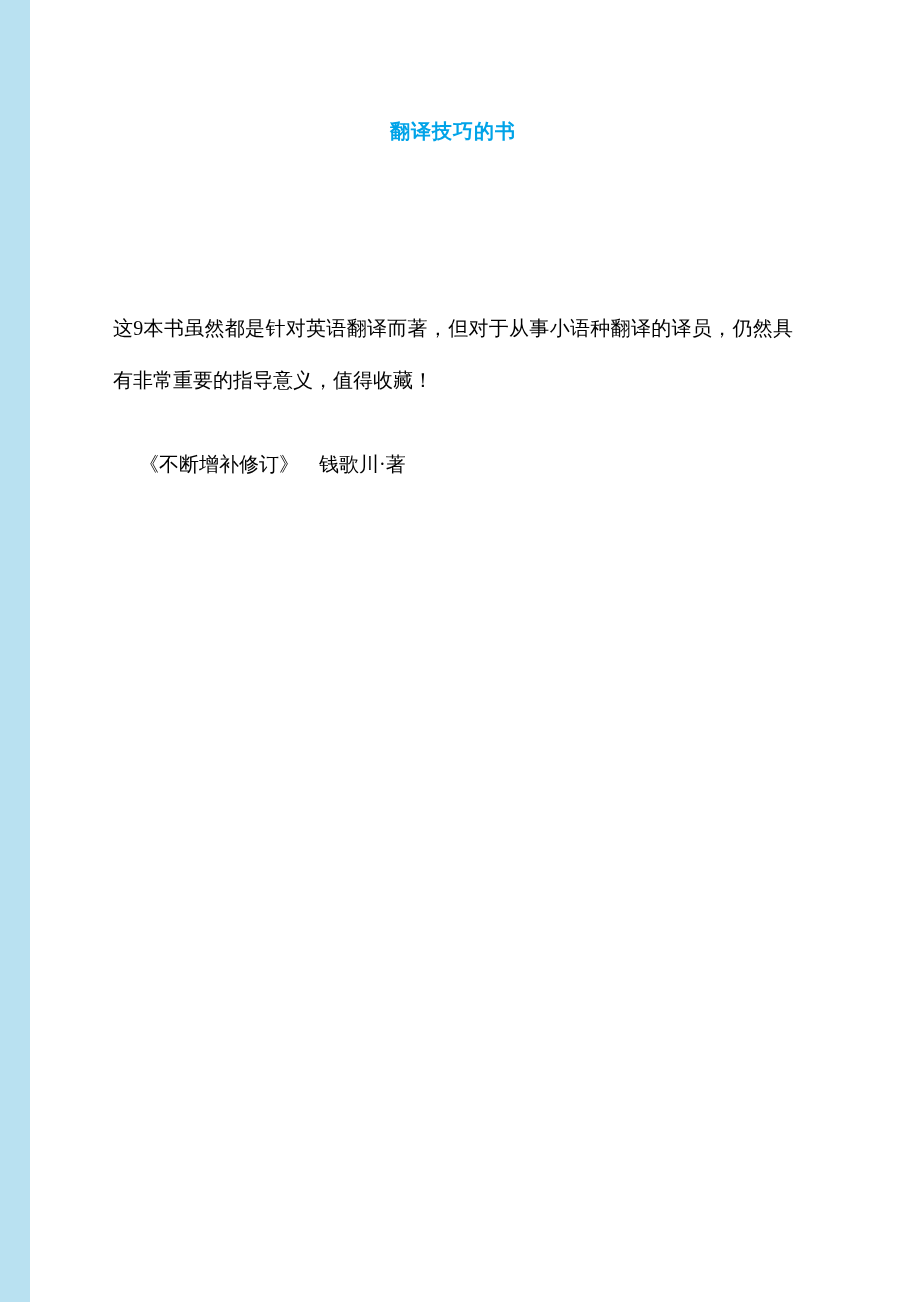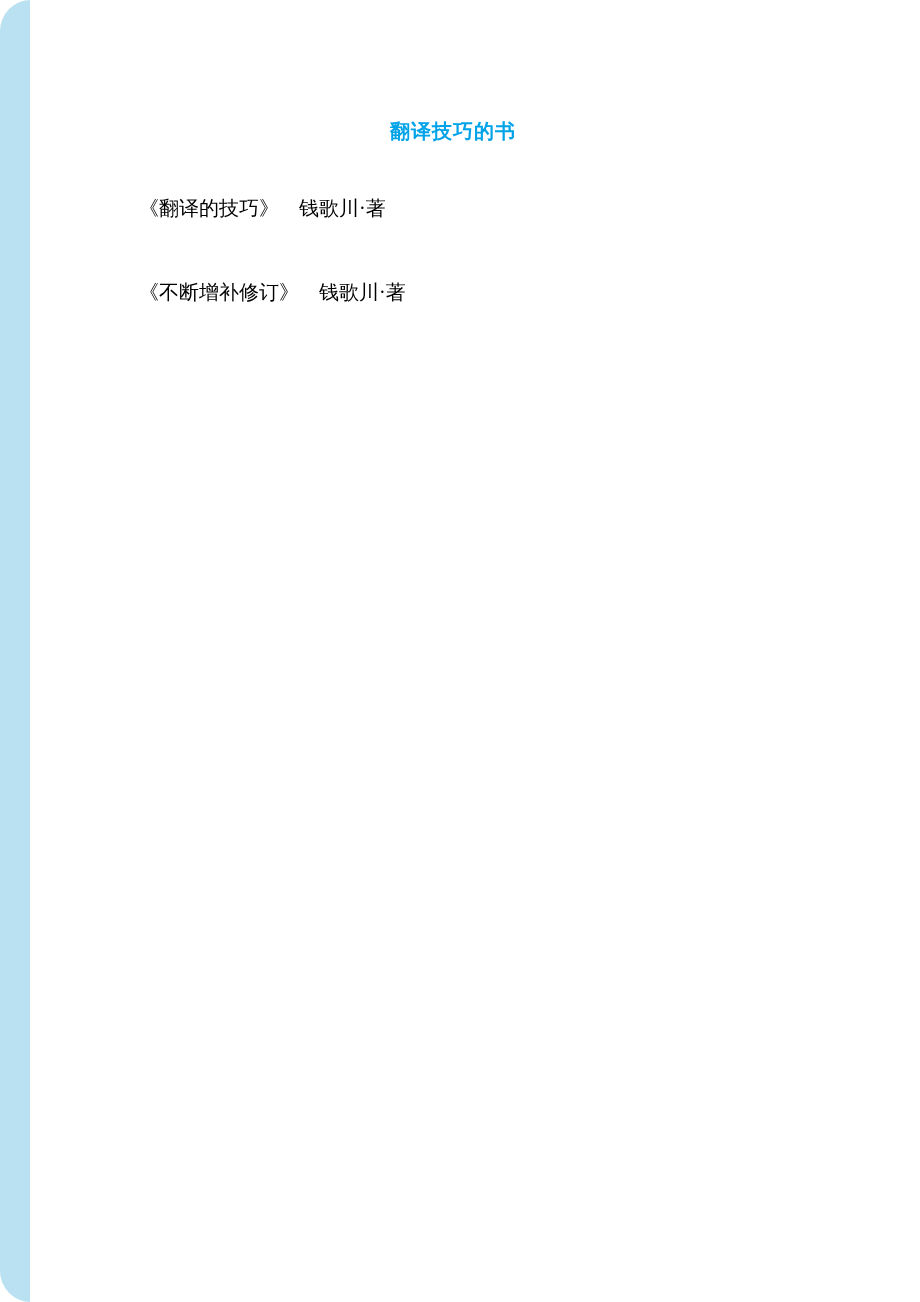--- a/index.html
+++ b/index.html
@@ -7,21 +7,20 @@
     padding: 0;
     background: #ffffff;
   }
   .doc-page {
     position: relative;
     width: 920px;
     height: 1302px;
     background: #ffffff;
     overflow: hidden;
     font-family: "Liberation Serif", serif;
-    border-radius: 31px;
   }
   .left-strip {
     position: absolute;
     left: 0;
     top: 0;
     width: 30px;
     height: 100%;
     background: #b9e1f1;
   }
   .content {
@@ -67,16 +66,16 @@
     margin-top: 93px;
   }
 </style>
 </head>
 <body>
 
 <div class="doc-page">
   <div class="left-strip"></div>
   <div class="content">
     <h1 class="doc-title">翻译技巧的书</h1>
-    <p class="book-heading heading-1">《翻译的技巧》　钱歌川·著</p>
+    <p class="para-intro">这9本书虽然都是针对英语翻译而著，但对于从事小语种翻译的译员，仍然具有非常重要的指导意义，值得收藏！</p>
     <p class="book-heading heading-2">《不断增补修订》　钱歌川·著</p>
   </div>
 </div>
 
 </body></html>

